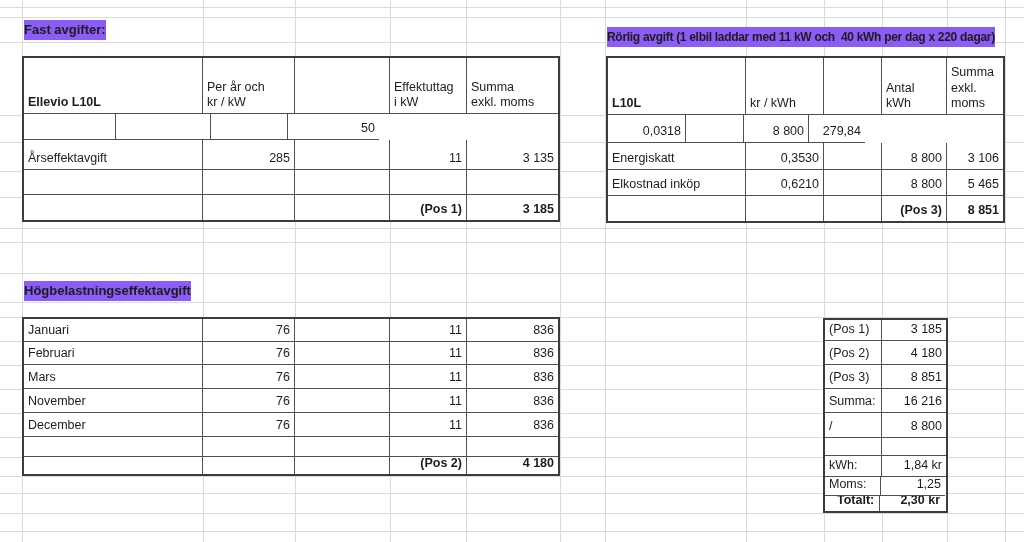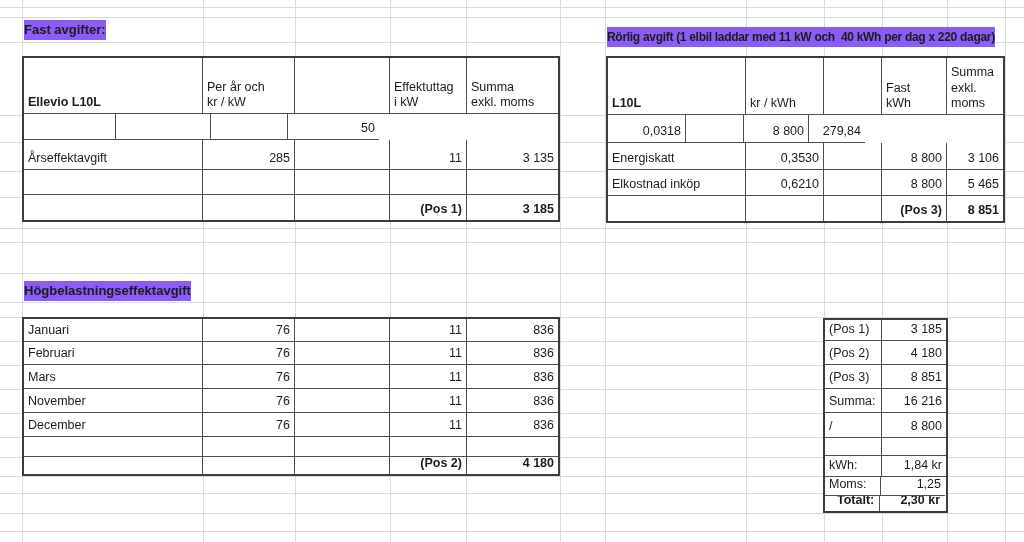--- a/index.html
+++ b/index.html
@@ -127,21 +127,21 @@
       <div class="cell ar" style="width: 95px;"></div>
       <div class="cell ar b" style="width: 77px;">(Pos 1)</div>
       <div class="cell c-last ar b" style="width: 91px;">3 185</div>
     </div>
   </div>
 <div class="xtable" id="rorlig-table">
     <div class="xrow" style="height: 57px;">
       <div class="cell al b" style="width: 138px;">L10L</div>
       <div class="cell al" style="width: 78px;">kr / kWh</div>
       <div class="cell al" style="width: 58px;"></div>
-      <div class="cell al" style="width: 65px;">Fast
+      <div class="cell al" style="width: 65px;">Antal
 kWh</div>
       <div class="cell c-last al" style="width: 56px;">Summa
 exkl.
 moms</div>
     </div>
     <div class="xrow" style="height: 28px;">
       <div class="cell ar" style="width: 78px;">0,0318</div>
       <div class="cell ar" style="width: 58px;"></div>
       <div class="cell ar" style="width: 65px;">8 800</div>
       <div class="cell c-last ar" style="width: 56px;">279,84</div>

